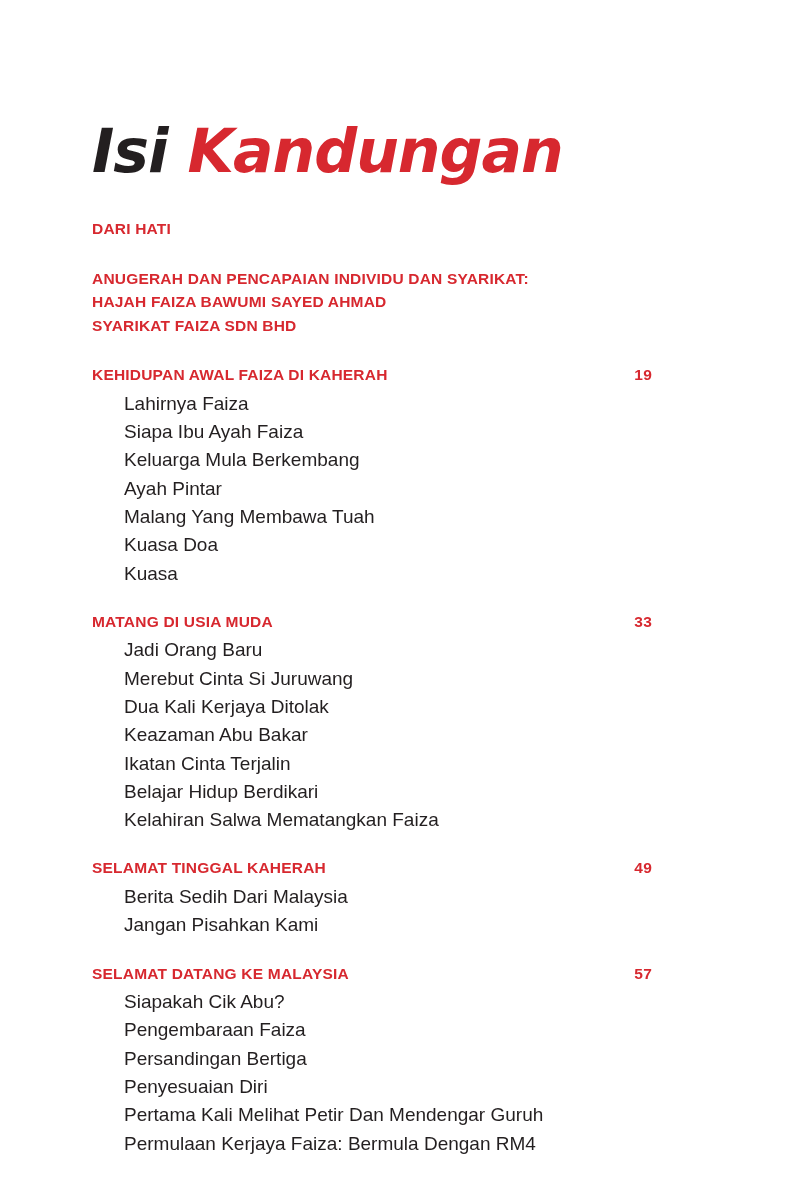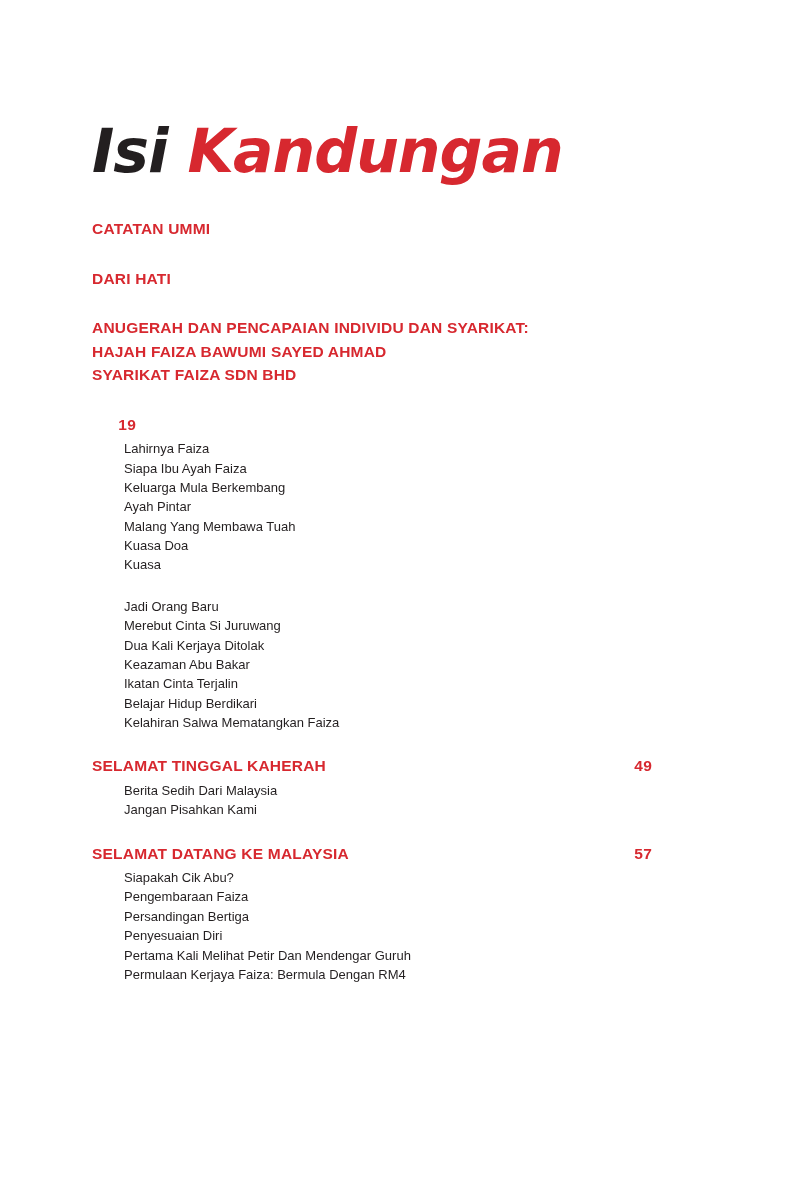--- a/index.html
+++ b/index.html
@@ -69,72 +69,71 @@
     text-align: right;
   }
 
   
   .toc-subs {
     margin: 3px 0 0 0;
     padding: 0;
     list-style: none;
   }
   .toc-subs li {
-    font-size: 13px;
+    font-size: 19px;
     color: #231f20;
     line-height: 1.49;
     padding-left: 32px;
   }
 
   .gap-lg { margin-bottom: 26px; }
 </style>
 </head>
 <body>
 
 <div class="page">
   <div class="content">
 
     <h1 class="title"><span class="t-dark">Isi </span><span class="t-red">Kandungan</span></h1>
 
     <div id="toc-root">
         <div class="toc-block gap-lg">
           <div class="toc-head">
-            <div class="head-lines">CATATAN UMMI</div>
-            <div class="head-page"></div>
-          </div>
-        </div>
-        <div class="toc-block gap-lg">
-          <div class="toc-head">
             <div class="head-lines">DARI HATI</div>
             <div class="head-page"></div>
           </div>
         </div>
         <div class="toc-block gap-lg">
           <div class="toc-head">
             <div class="head-lines">ANUGERAH DAN PENCAPAIAN INDIVIDU DAN SYARIKAT:
 HAJAH FAIZA BAWUMI SAYED AHMAD
 SYARIKAT FAIZA SDN BHD</div>
             <div class="head-page"></div>
           </div>
         </div>
         <div class="toc-block">
           <div class="toc-head">
+            <div class="head-lines">KEHIDUPAN AWAL FAIZA DI KAHERAH</div>
             <div class="head-page">19</div>
           </div>
           <ul class="toc-subs">
             <li>Lahirnya Faiza</li>
             <li>Siapa Ibu Ayah Faiza</li>
             <li>Keluarga Mula Berkembang</li>
             <li>Ayah Pintar</li>
             <li>Malang Yang Membawa Tuah</li>
             <li>Kuasa Doa</li>
             <li>Kuasa</li>
           </ul>
         </div>
         <div class="toc-block">
+          <div class="toc-head">
+            <div class="head-lines">MATANG DI USIA MUDA</div>
+            <div class="head-page">33</div>
+          </div>
           <ul class="toc-subs">
             <li>Jadi Orang Baru</li>
             <li>Merebut Cinta Si Juruwang</li>
             <li>Dua Kali Kerjaya Ditolak</li>
             <li>Keazaman Abu Bakar</li>
             <li>Ikatan Cinta Terjalin</li>
             <li>Belajar Hidup Berdikari</li>
             <li>Kelahiran Salwa Mematangkan Faiza</li>
           </ul>
         </div>

